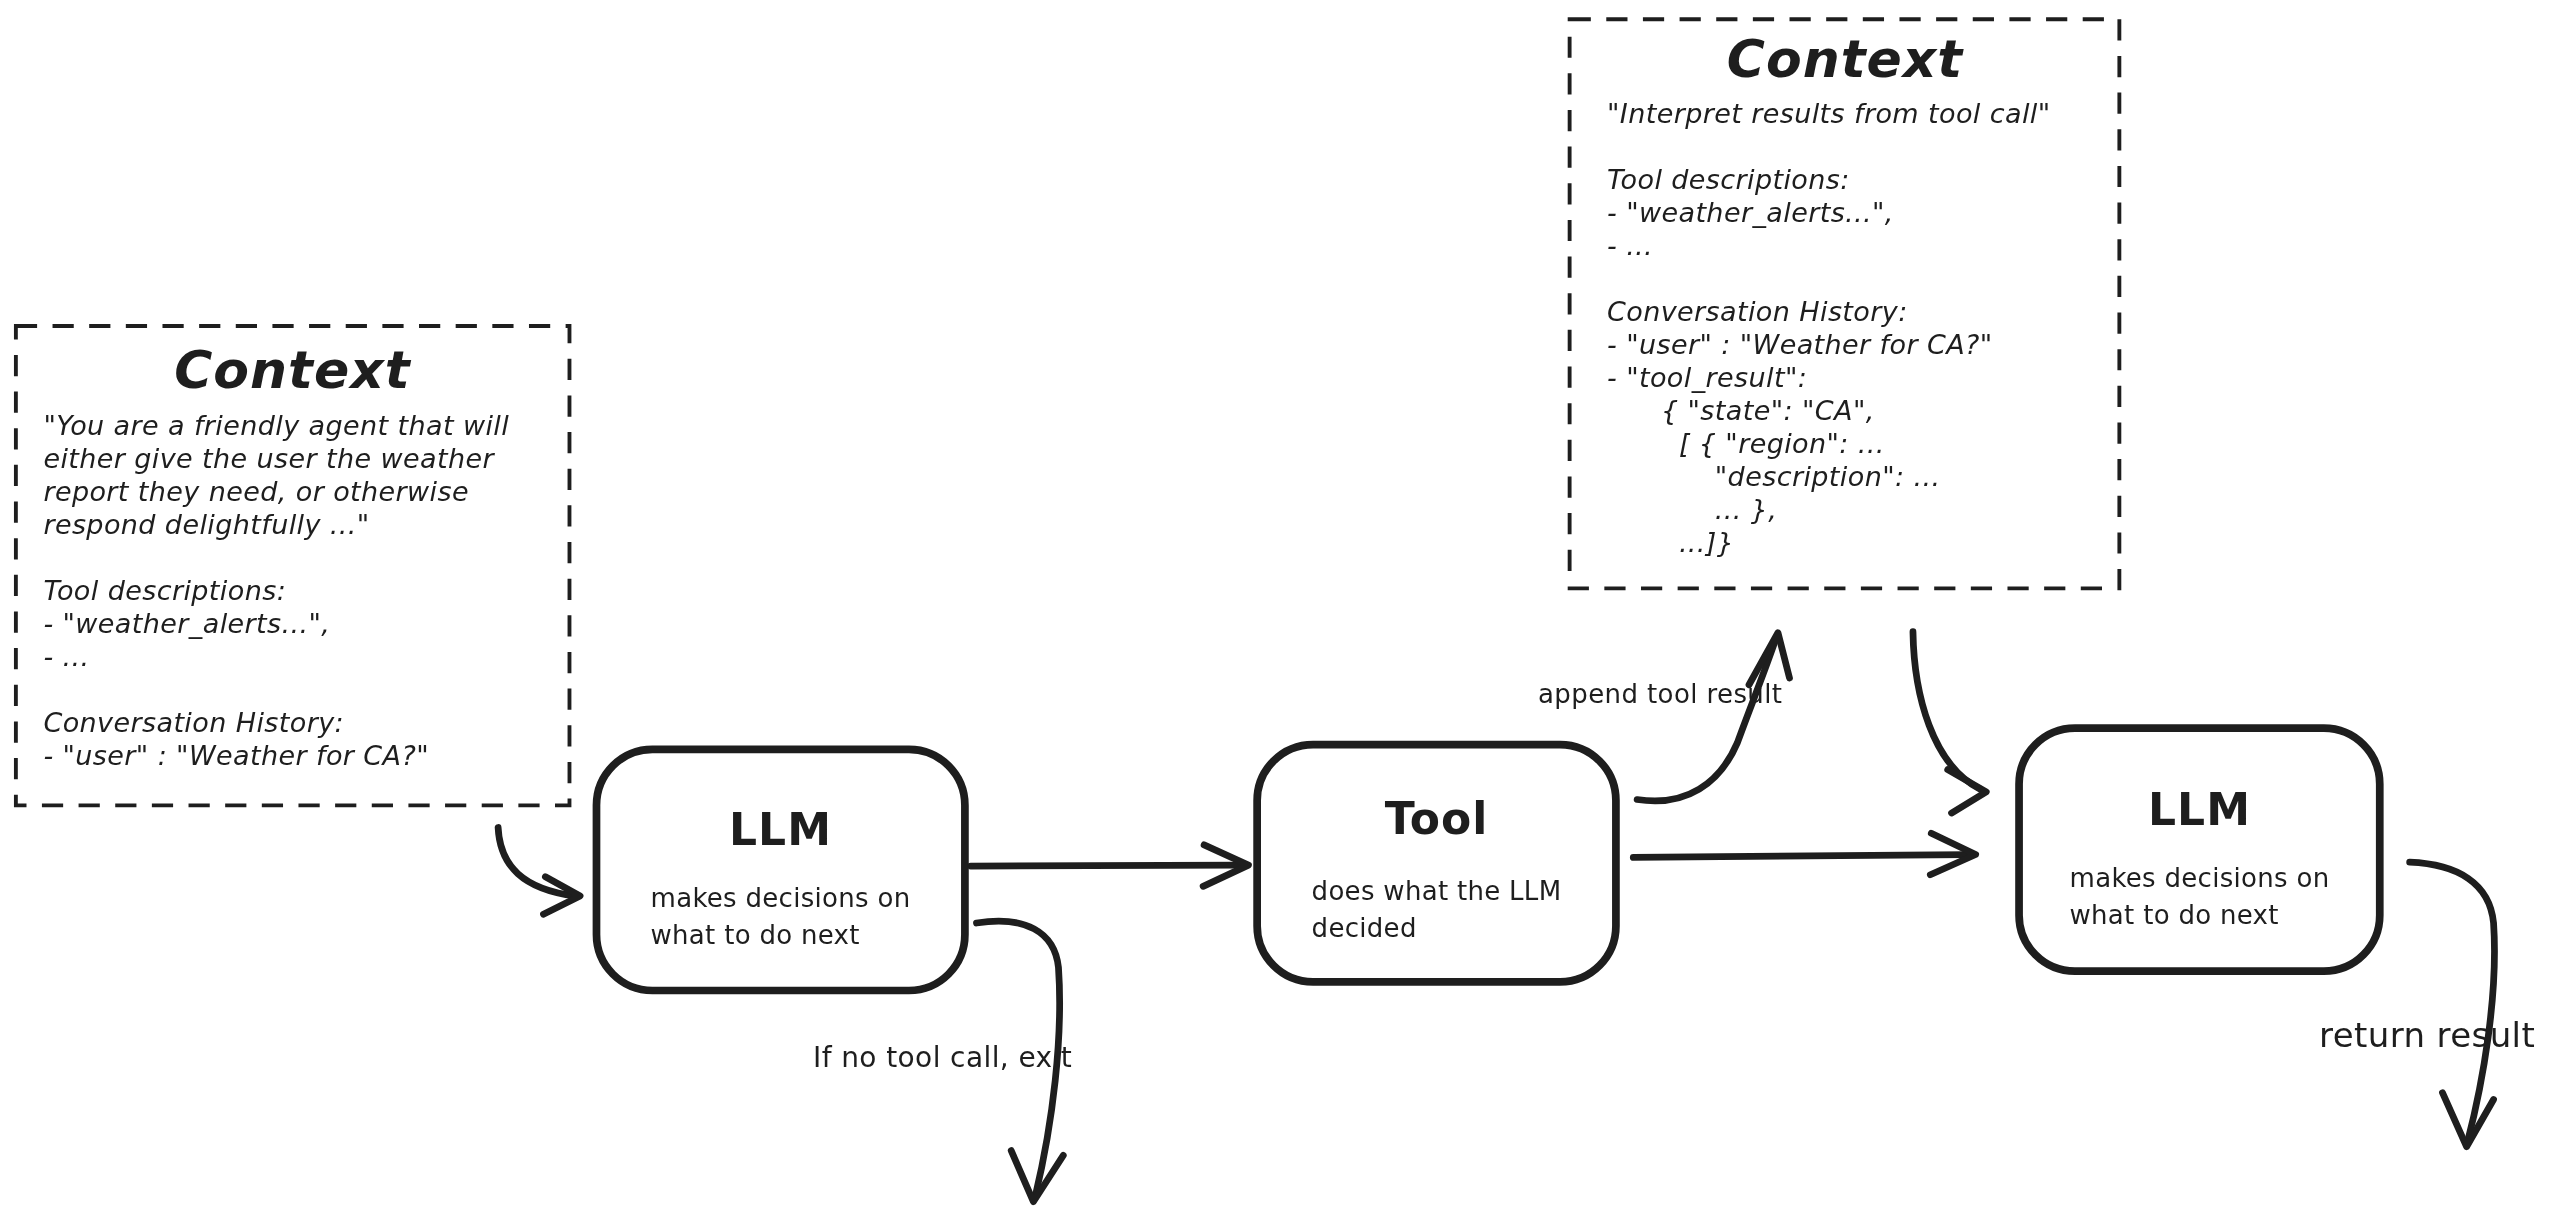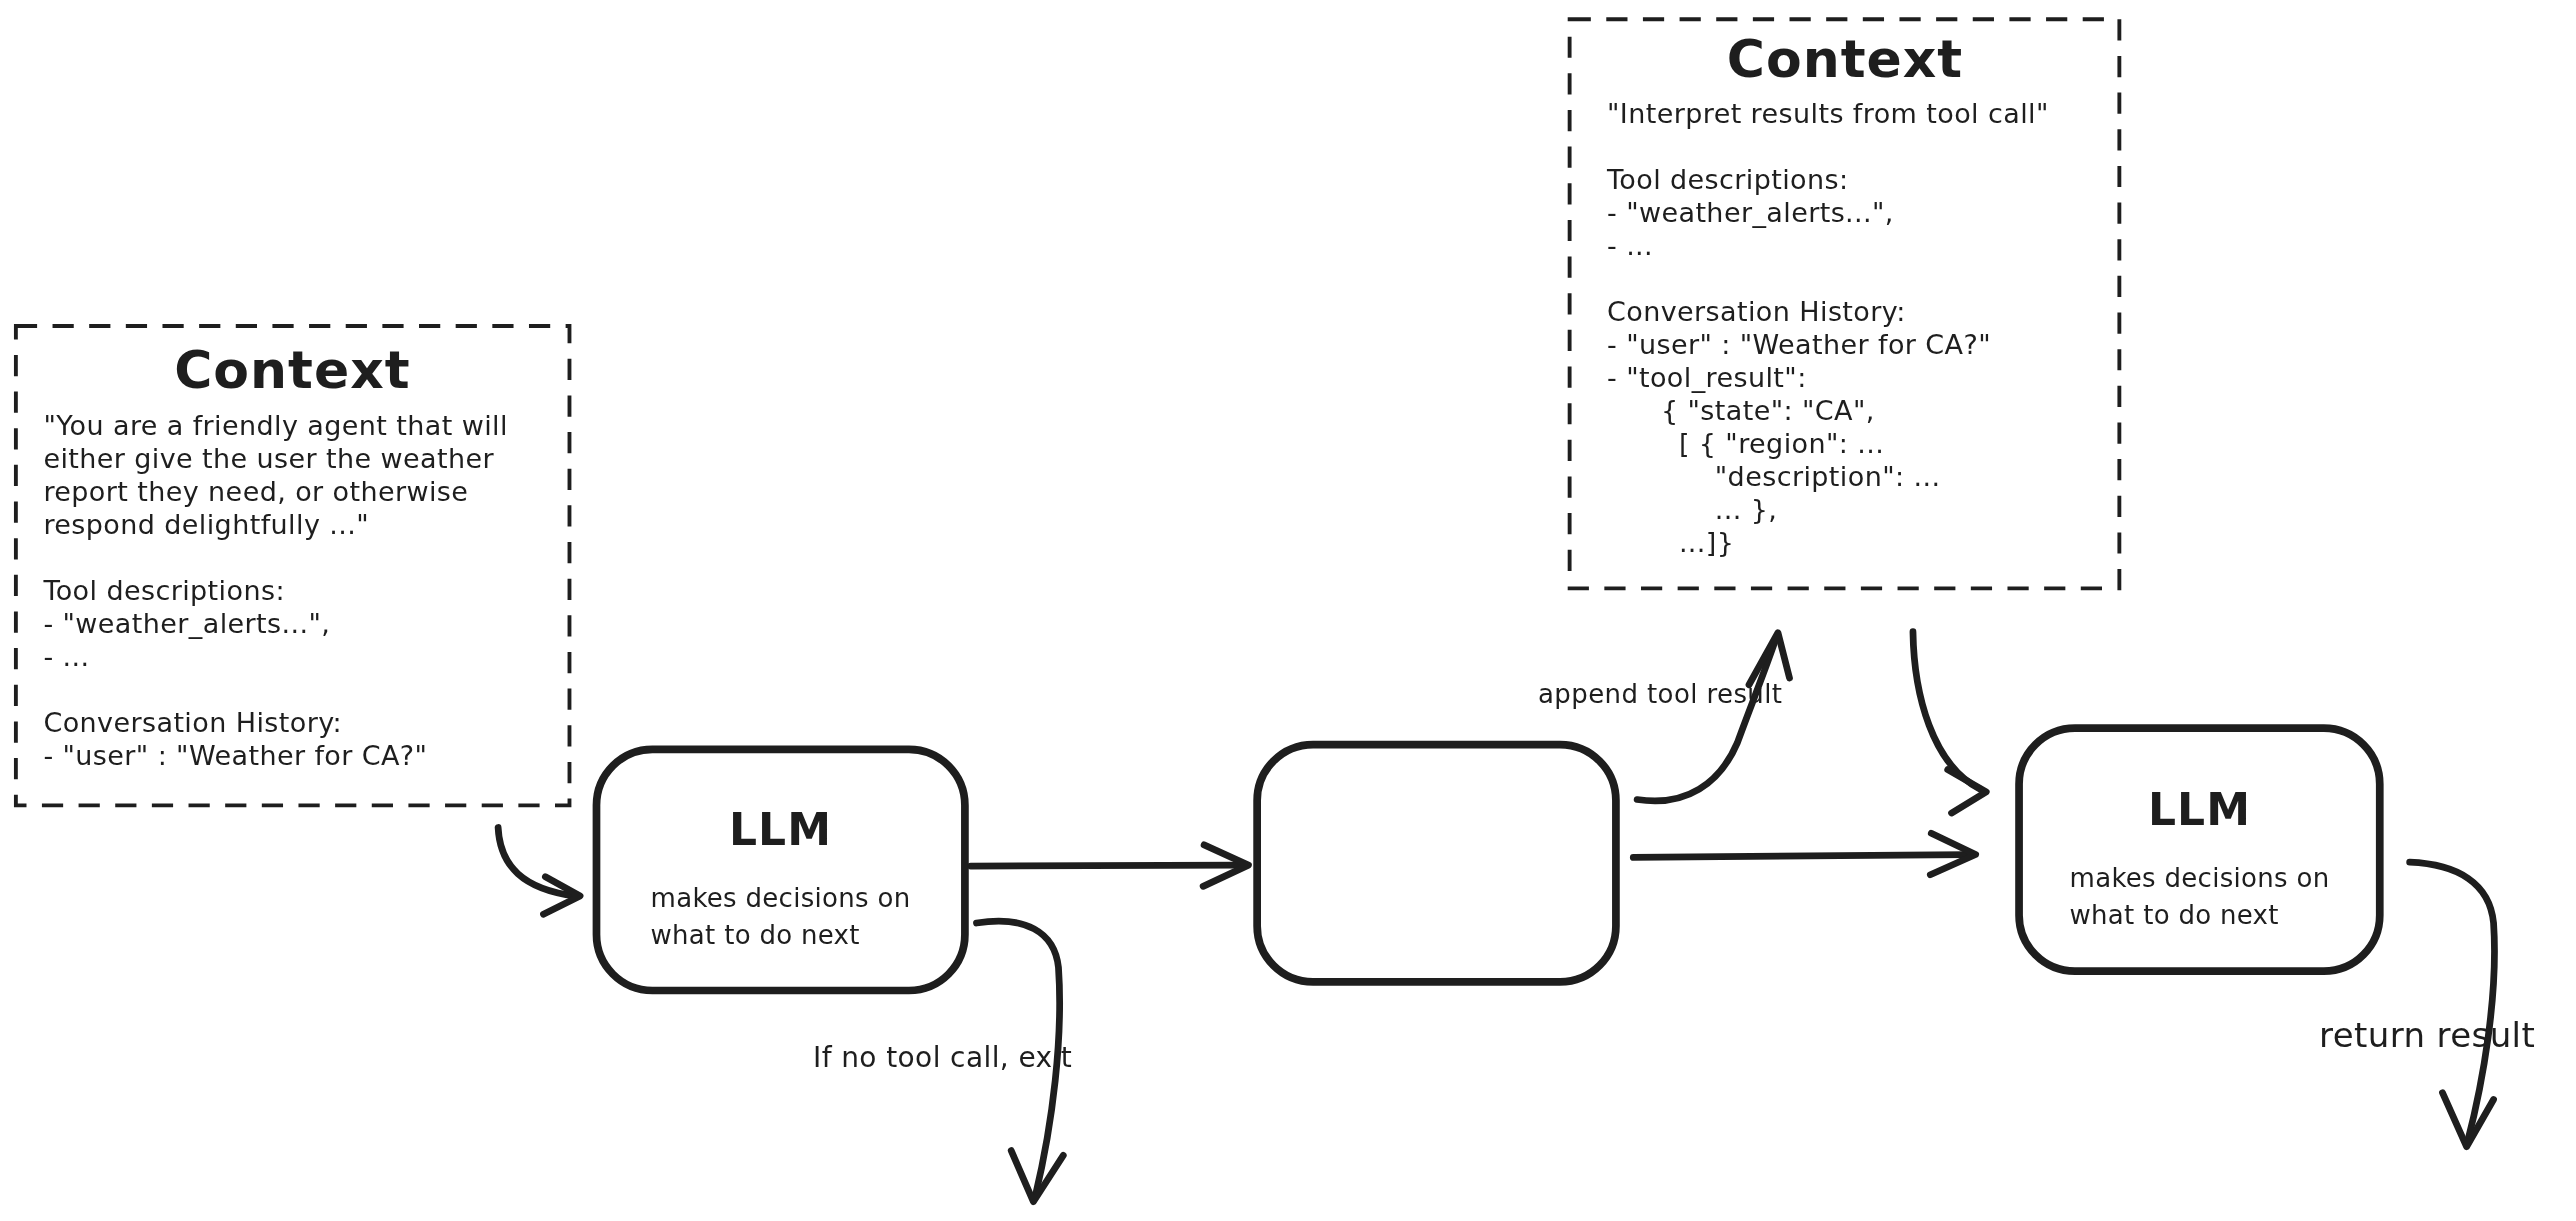--- a/index.html
+++ b/index.html
@@ -14,21 +14,21 @@
     fill:none; stroke:#1e1e1e; stroke-width:4;
     stroke-dasharray:22 16; stroke-linecap:butt;
   }
   svg.strokes rect.solidbox {
     fill:#ffffff; stroke:#1e1e1e; stroke-width:8;
   }
   svg.strokes path {
     fill:none; stroke:#1e1e1e; stroke-width:7;
     stroke-linecap:round; stroke-linejoin:round;
   }
-  .ctx { position:absolute; }
+  .ctx { position:absolute;font-style:italic; }
   .ctx-title {
     font-size:52px; font-weight:bold; text-align:center; letter-spacing:1px;
   }
   .ctx-body {
     font-size:27px; line-height:33px; letter-spacing:0.4px;
     white-space:pre-wrap;
   }
   .node-label { position:absolute; text-align:center; }
   .node-title { font-size:44px; font-weight:bold; letter-spacing:1px; }
   .node-title.italic { }
@@ -123,20 +123,27 @@
   </div>
 
   <div class="node-label" style="left:596px; top:750px; width:369px;">
     <div class="node-title italic" style="margin-top:54px;">LLM</div>
     <div class="node-sub-wrap">
       <div class="node-sub" style="margin-top:25px;">makes decisions on
 what to do next</div>
     </div>
   </div>
 
+  <div class="node-label" style="left:1257px; top:745px; width:359px;">
+    <div class="node-title" style="margin-top:48px;">Tool</div>
+    <div class="node-sub-wrap">
+      <div class="node-sub" style="margin-top:29px;">does what the LLM
+decided</div>
+    </div>
+  </div>
 
   <div class="node-label" style="left:2019px; top:728px; width:361px;">
     <div class="node-title italic" style="margin-top:56px;">LLM</div>
     <div class="node-sub-wrap">
       <div class="node-sub" style="margin-top:25px;">makes decisions on
 what to do next</div>
     </div>
   </div>
 
   <div class="edge-label" style="left:1538px; top:679px; font-size:26px;">append tool result</div>

